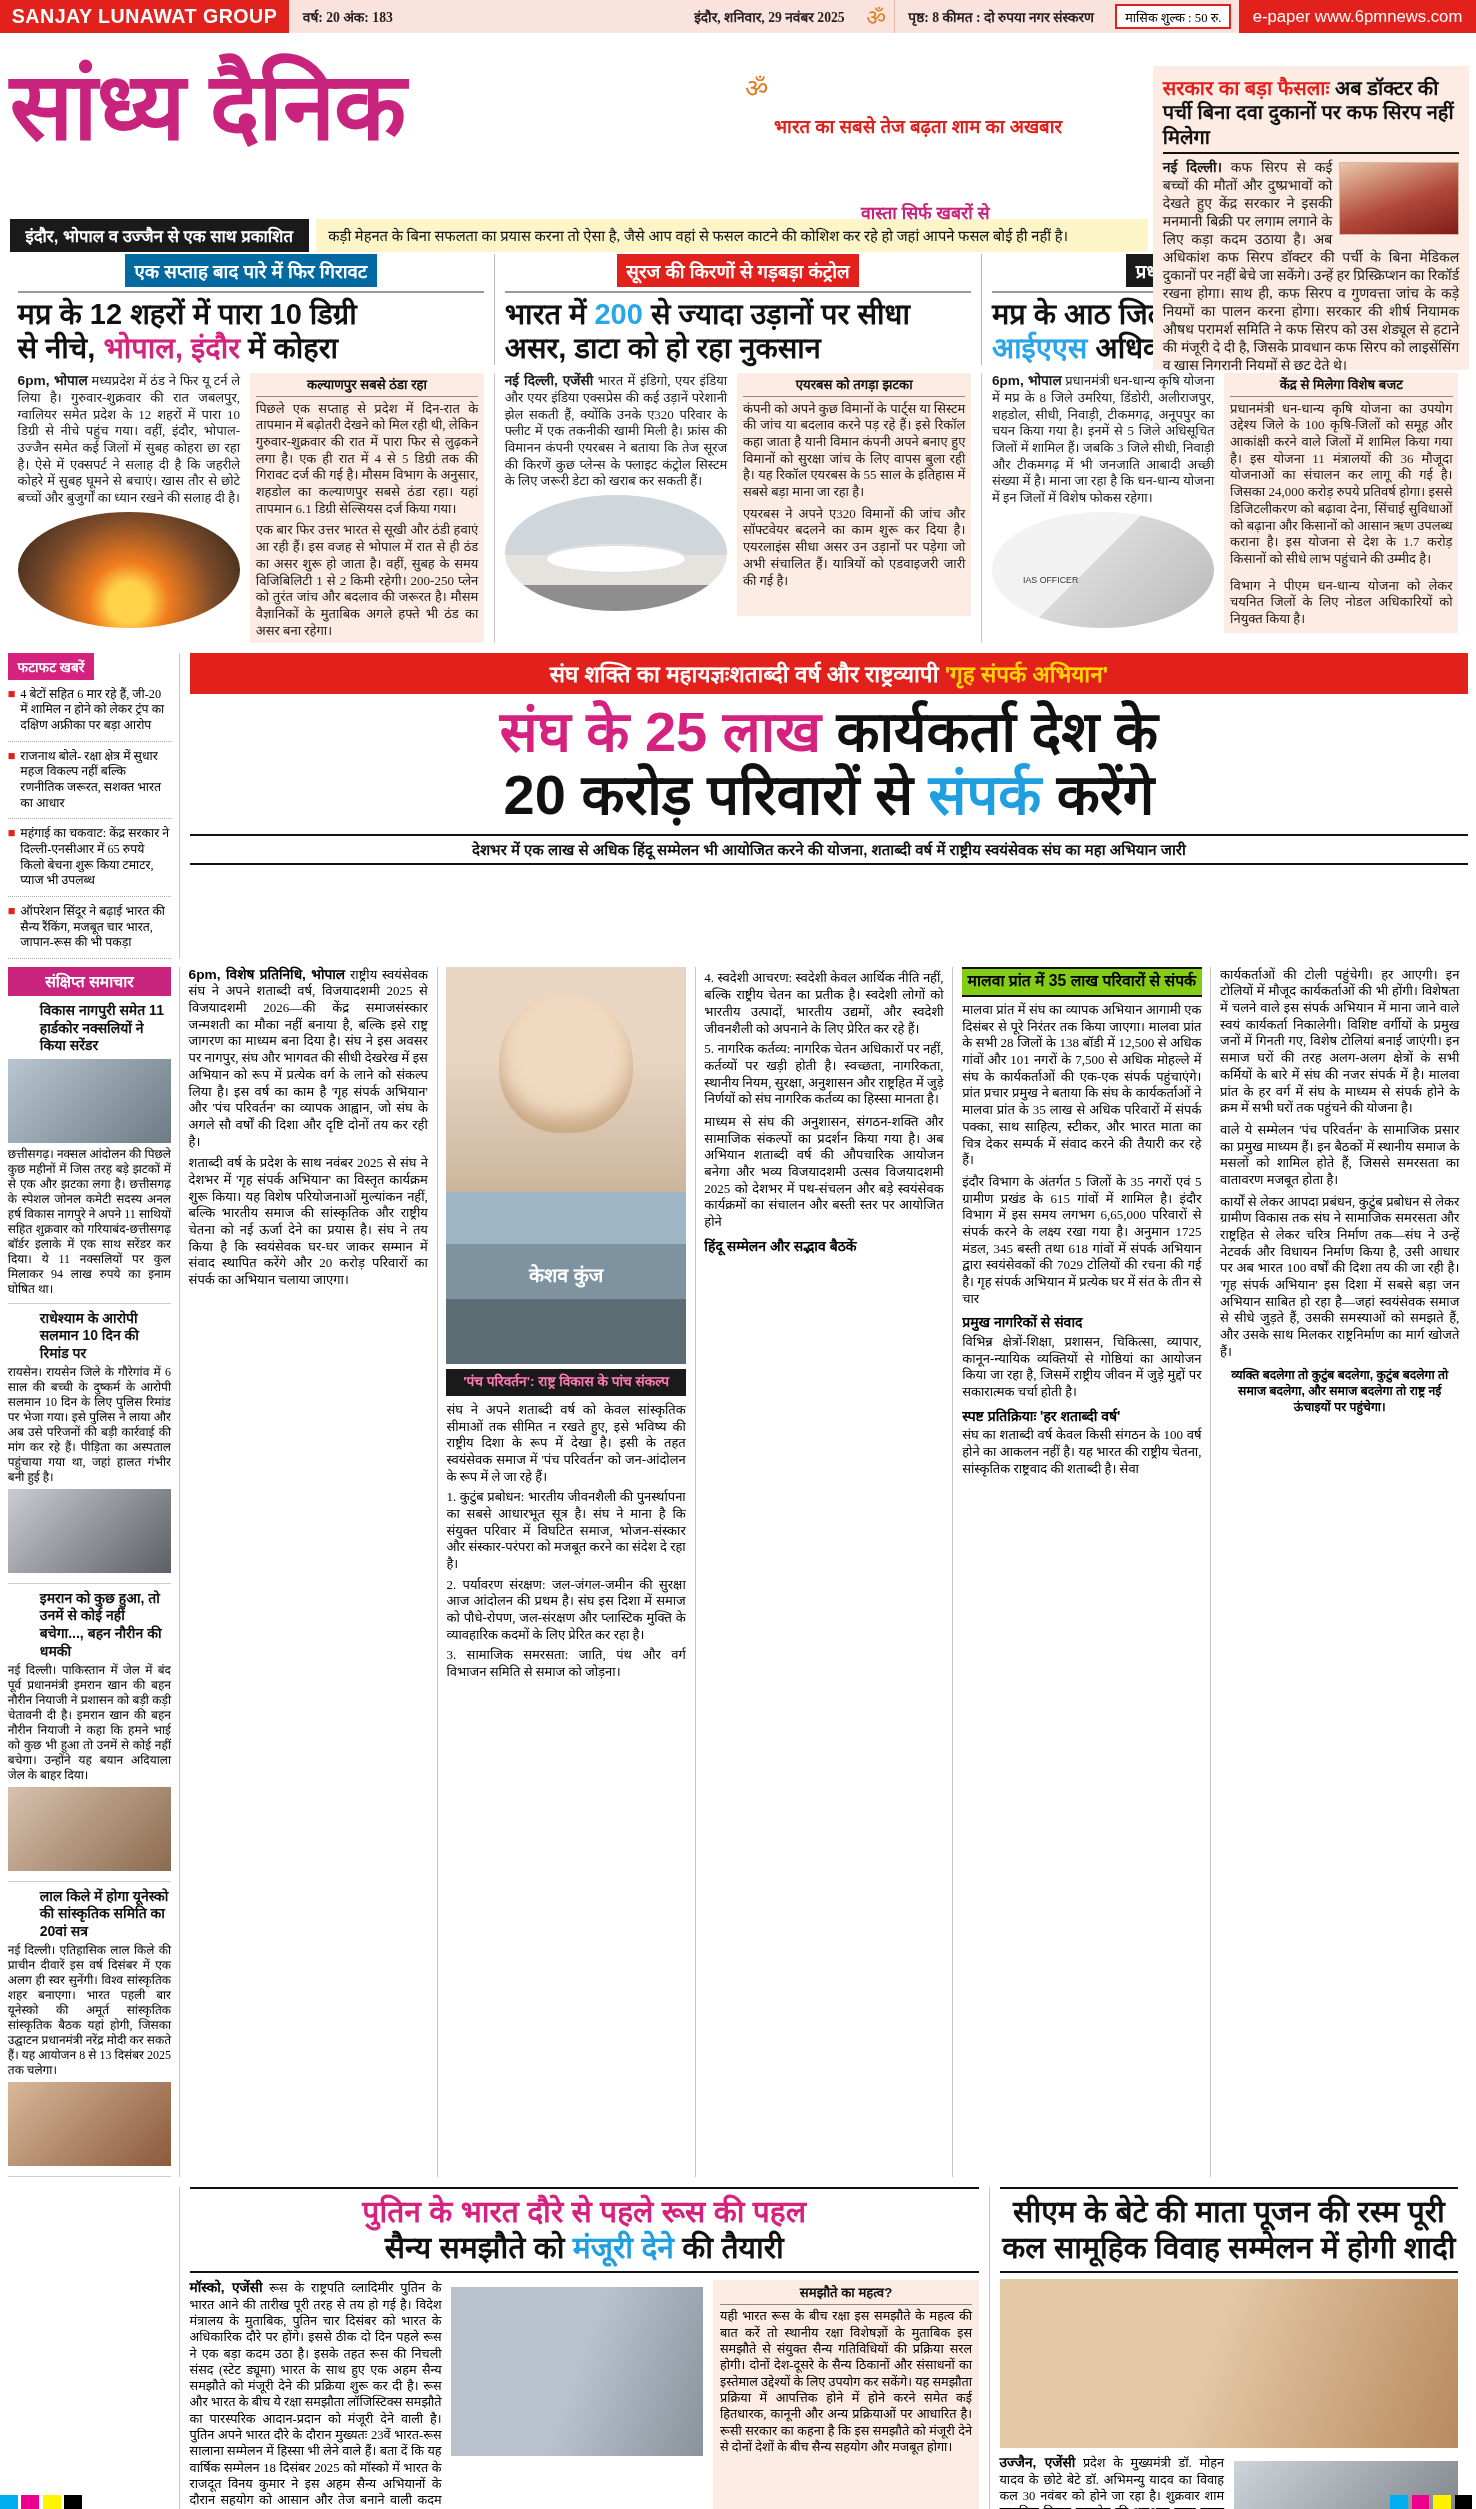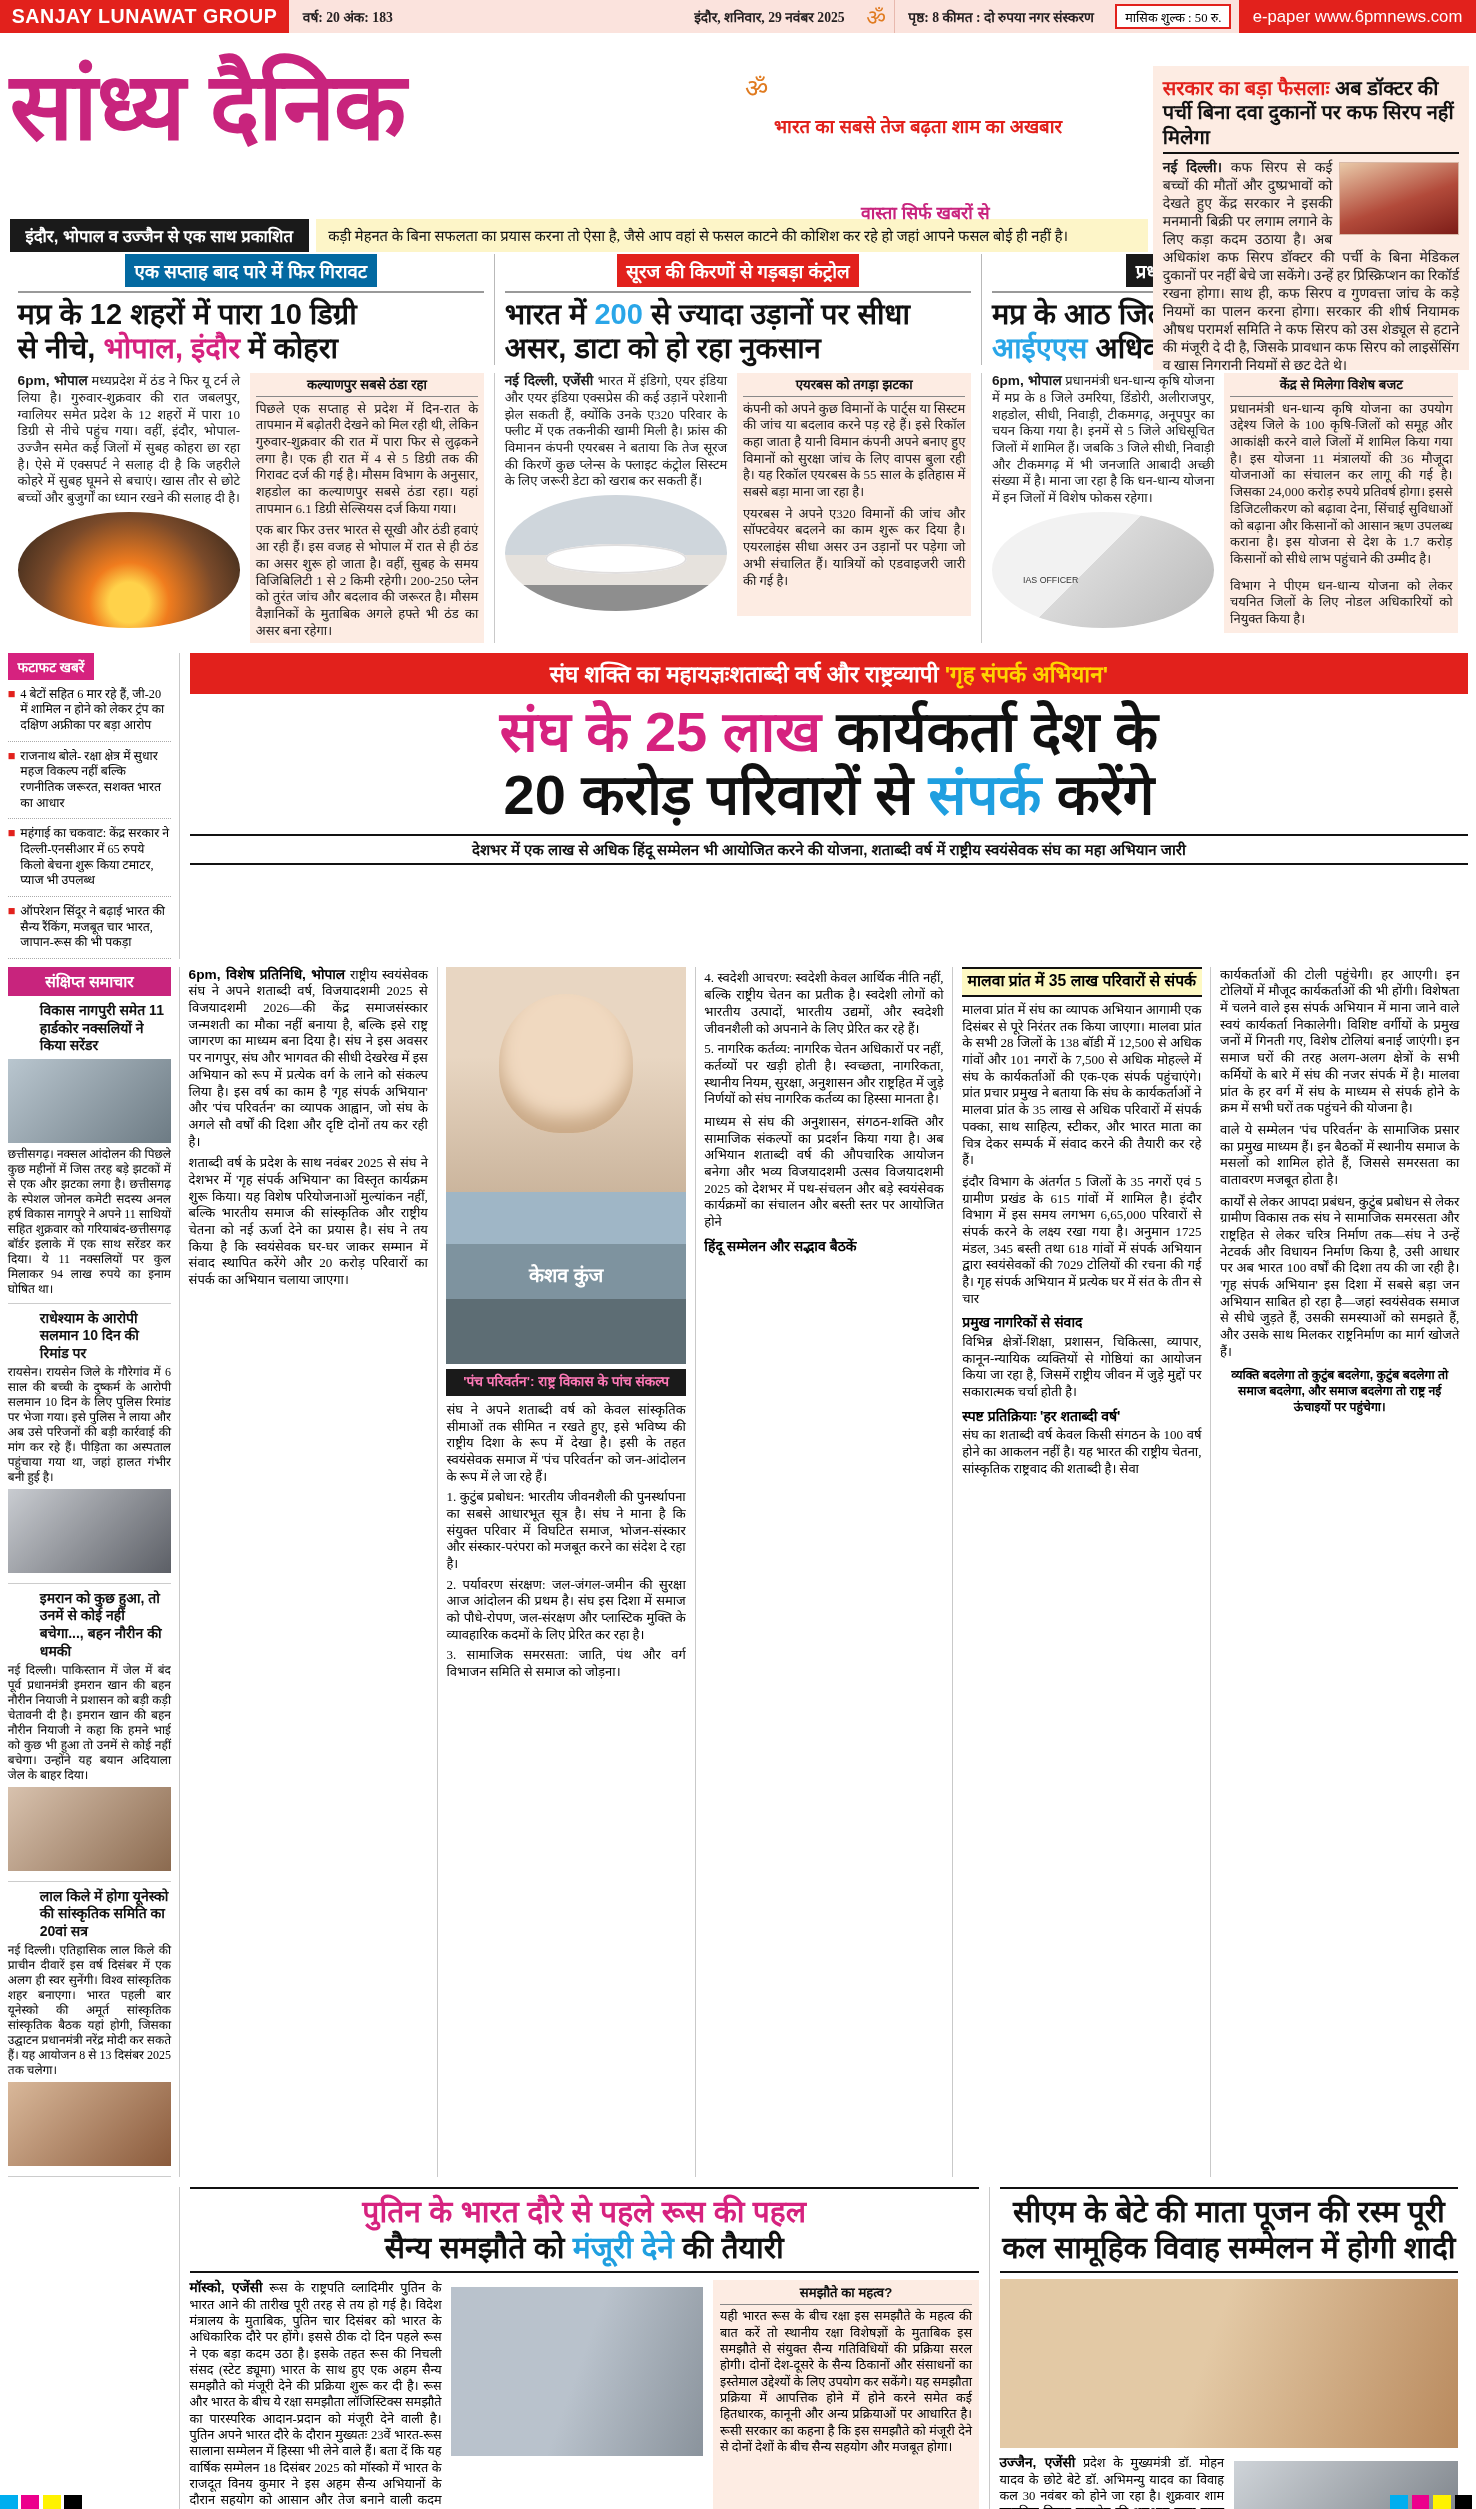--- a/index.html
+++ b/index.html
@@ -133,21 +133,21 @@
   .portrait { width:100%; height:225px; background: linear-gradient(180deg,#e8d6c2 0 40%, #cbb59d 100%); position:relative; }
   .portrait:after{content:"";position:absolute;left:22%;top:12%;width:56%;height:62%;border-radius:50% 50% 45% 45%;background:#f0d9c0;box-shadow:inset 0 -15.7px 17.6px #c9a987;}
   .bldg { width:100%; height:172px; background: linear-gradient(180deg,#9fb6c6 0 30%, #7e939f 30% 62%, #5d6d74 62%); position:relative;}
   .bldg:after{content:"केशव कुंज";position:absolute;left:0;right:0;top:44%;text-align:center;font-family:"Liberation Sans",sans-serif;font-weight:bold;color:#fff;font-size:19.6px;}
   .cap-quote {
     background:#1a1a1a; color:#fff; font-family:"Liberation Sans", sans-serif; font-weight:bold;
     font-size:13.7px; text-align:center; padding:4.9px 5.9px; margin-top:5.9px;
   }
   .cap-quote .pinkq{color:#ff7ab8;}
   .boxhead {
-    background:#fef9c3; font-family:"Liberation Sans", sans-serif; font-weight:bold;
+    background:#84cc16; font-family:"Liberation Sans", sans-serif; font-weight:bold;
     font-size:15.7px; text-align:center; padding:4.9px; border-top:2px solid #111; border-bottom:2px solid #111;
   }
   .minihead { font-family:"Liberation Sans", sans-serif; font-weight:bold; font-size:14px; margin:6.9px 0 2.9px 0;}
 
   
   .sb-head {
     background:#c8247d; color:#fff; font-family:"Liberation Sans", sans-serif; font-weight:bold;
     font-size:15.7px; text-align:center; padding:3.9px;
   }
   .sb-item { padding:5.9px 0; border-bottom:1px solid #ccc; }

